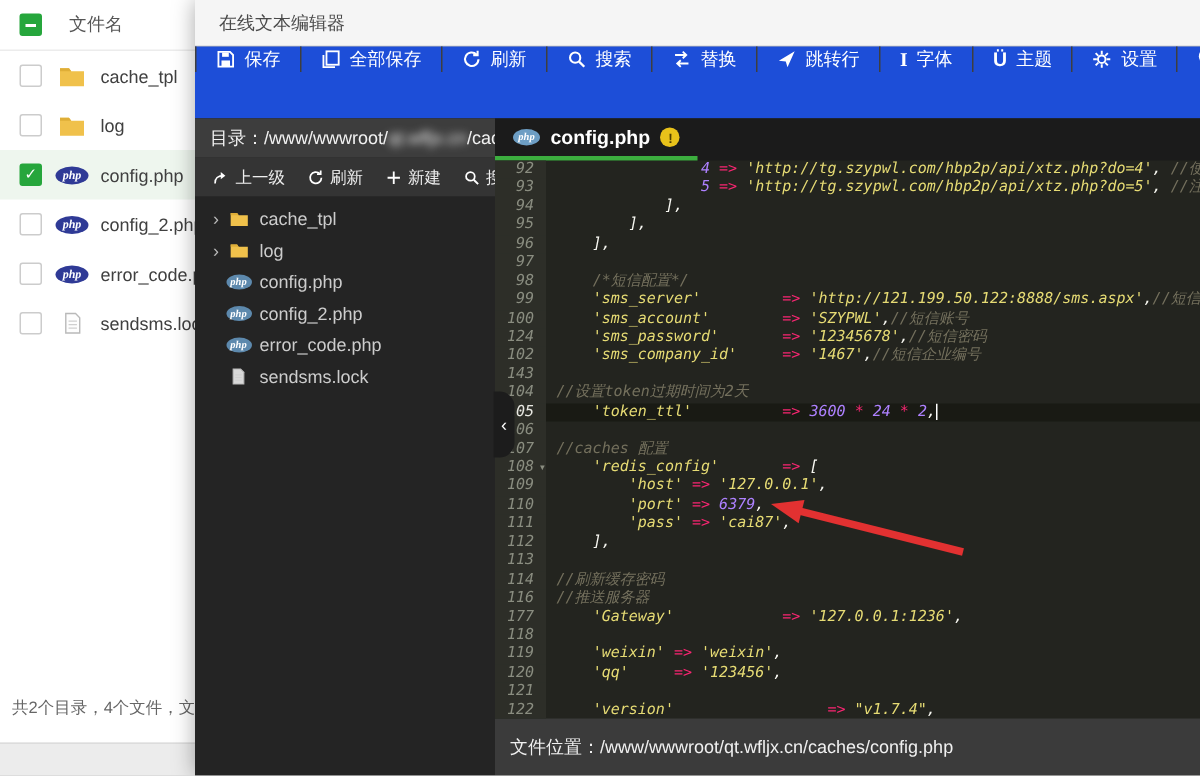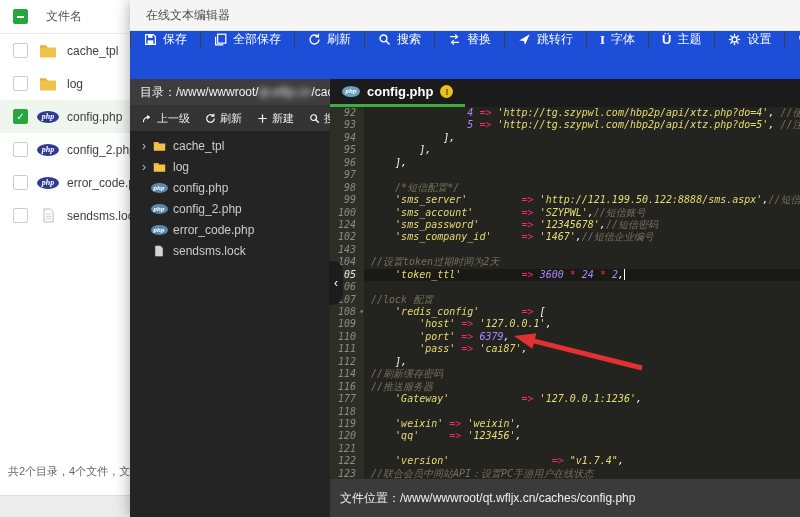--- a/index.html
+++ b/index.html
@@ -369,26 +369,27 @@
             <div class="cl"><span class="ln">97</span><span class="ct"></span></div>
             <div class="cl"><span class="ln">98</span><span class="ct"><span class="tok-p">    </span><span class="tok-c">/*短信配置*/</span></span></div>
             <div class="cl"><span class="ln">99</span><span class="ct"><span class="tok-p">    </span><span class="tok-s">'sms_server'</span><span class="tok-p">         </span><span class="tok-o">=&gt;</span><span class="tok-p"> </span><span class="tok-s">'http://121.199.50.122:8888/sms.aspx'</span><span class="tok-p">,</span><span class="tok-c">//短信服务器</span></span></div>
             <div class="cl"><span class="ln">100</span><span class="ct"><span class="tok-p">    </span><span class="tok-s">'sms_account'</span><span class="tok-p">        </span><span class="tok-o">=&gt;</span><span class="tok-p"> </span><span class="tok-s">'SZYPWL'</span><span class="tok-p">,</span><span class="tok-c">//短信账号</span></span></div>
             <div class="cl"><span class="ln">124</span><span class="ct"><span class="tok-p">    </span><span class="tok-s">'sms_password'</span><span class="tok-p">       </span><span class="tok-o">=&gt;</span><span class="tok-p"> </span><span class="tok-s">'12345678'</span><span class="tok-p">,</span><span class="tok-c">//短信密码</span></span></div>
             <div class="cl"><span class="ln">102</span><span class="ct"><span class="tok-p">    </span><span class="tok-s">'sms_company_id'</span><span class="tok-p">     </span><span class="tok-o">=&gt;</span><span class="tok-p"> </span><span class="tok-s">'1467'</span><span class="tok-p">,</span><span class="tok-c">//短信企业编号</span></span></div>
             <div class="cl"><span class="ln">143</span><span class="ct"></span></div>
             <div class="cl"><span class="ln">104</span><span class="ct"><span class="tok-c">//设置token过期时间为2天</span></span></div>
             <div class="cl active"><span class="ln">105</span><span class="ct"><span class="tok-p">    </span><span class="tok-s">'token_ttl'</span><span class="tok-p">          </span><span class="tok-o">=&gt;</span><span class="tok-p"> </span><span class="tok-n">3600</span><span class="tok-p"> </span><span class="tok-o">*</span><span class="tok-p"> </span><span class="tok-n">24</span><span class="tok-p"> </span><span class="tok-o">*</span><span class="tok-p"> </span><span class="tok-n">2</span><span class="tok-p">,</span><span class="cursor"></span></span></div>
             <div class="cl"><span class="ln">106</span><span class="ct"></span></div>
-            <div class="cl"><span class="ln">107</span><span class="ct"><span class="tok-c">//lock 配置</span></span></div>
+            <div class="cl"><span class="ln">107</span><span class="ct"><span class="tok-c">//caches 配置</span></span></div>
             <div class="cl"><span class="ln">108<span class="fold">▾</span></span><span class="ct"><span class="tok-p">    </span><span class="tok-s">'redis_config'</span><span class="tok-p">       </span><span class="tok-o">=&gt;</span><span class="tok-p"> [</span></span></div>
             <div class="cl"><span class="ln">109</span><span class="ct"><span class="tok-p">        </span><span class="tok-s">'host'</span><span class="tok-p"> </span><span class="tok-o">=&gt;</span><span class="tok-p"> </span><span class="tok-s">'127.0.0.1'</span><span class="tok-p">,</span></span></div>
             <div class="cl"><span class="ln">110</span><span class="ct"><span class="tok-p">        </span><span class="tok-s">'port'</span><span class="tok-p"> </span><span class="tok-o">=&gt;</span><span class="tok-p"> </span><span class="tok-n">6379</span><span class="tok-p">,</span></span></div>
             <div class="cl"><span class="ln">111</span><span class="ct"><span class="tok-p">        </span><span class="tok-s">'pass'</span><span class="tok-p"> </span><span class="tok-o">=&gt;</span><span class="tok-p"> </span><span class="tok-s">'cai87'</span><span class="tok-p">,</span></span></div>
             <div class="cl"><span class="ln">112</span><span class="ct"><span class="tok-p">    ],</span></span></div>
+            <div class="cl"><span class="ln">113</span><span class="ct"></span></div>
             <div class="cl"><span class="ln">114</span><span class="ct"><span class="tok-c">//刷新缓存密码</span></span></div>
             <div class="cl"><span class="ln">116</span><span class="ct"><span class="tok-c">//推送服务器</span></span></div>
             <div class="cl"><span class="ln">177</span><span class="ct"><span class="tok-p">    </span><span class="tok-s">'Gateway'</span><span class="tok-p">            </span><span class="tok-o">=&gt;</span><span class="tok-p"> </span><span class="tok-s">'127.0.0.1:1236'</span><span class="tok-p">,</span></span></div>
             <div class="cl"><span class="ln">118</span><span class="ct"></span></div>
             <div class="cl"><span class="ln">119</span><span class="ct"><span class="tok-p">    </span><span class="tok-s">'weixin'</span><span class="tok-p"> </span><span class="tok-o">=&gt;</span><span class="tok-p"> </span><span class="tok-s">'weixin'</span><span class="tok-p">,</span></span></div>
             <div class="cl"><span class="ln">120</span><span class="ct"><span class="tok-p">    </span><span class="tok-s">'qq'</span><span class="tok-p">     </span><span class="tok-o">=&gt;</span><span class="tok-p"> </span><span class="tok-s">'123456'</span><span class="tok-p">,</span></span></div>
             <div class="cl"><span class="ln">121</span><span class="ct"></span></div>
             <div class="cl"><span class="ln">122</span><span class="ct"><span class="tok-p">    </span><span class="tok-s">'version'</span><span class="tok-p">                 </span><span class="tok-o">=&gt;</span><span class="tok-p"> </span><span class="tok-s">"v1.7.4"</span><span class="tok-p">,</span></span></div>
             <div class="cl"><span class="ln">123</span><span class="ct"><span class="tok-c">//联合会员中间站API：设置PC手游用户在线状态</span></span></div>
             <div class="cl"><span class="ln">124</span><span class="ct"></span></div>

